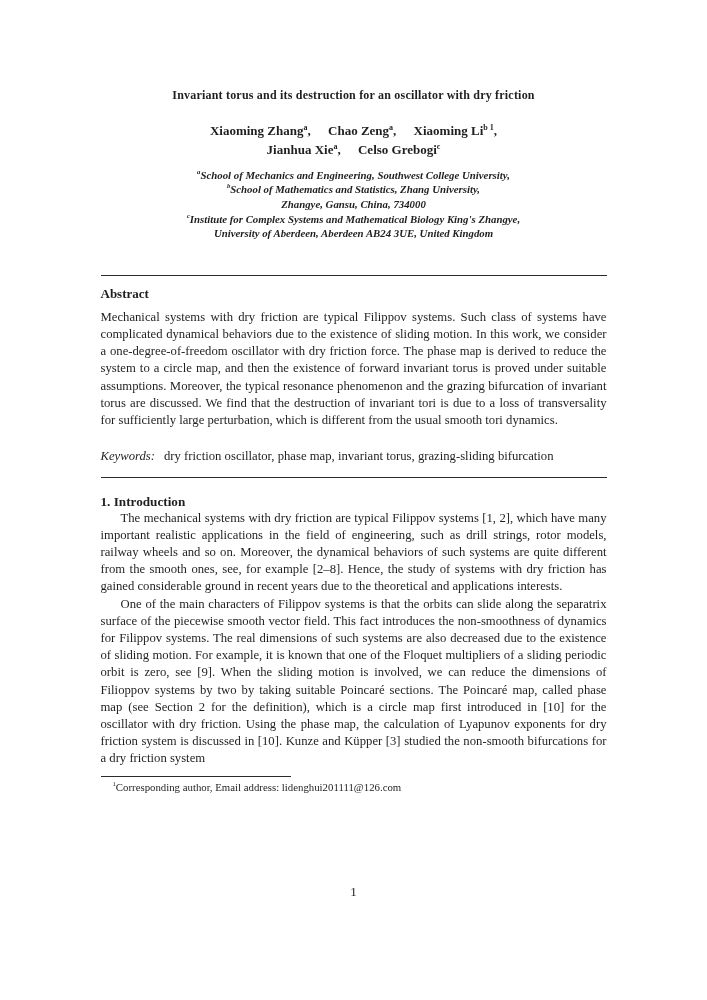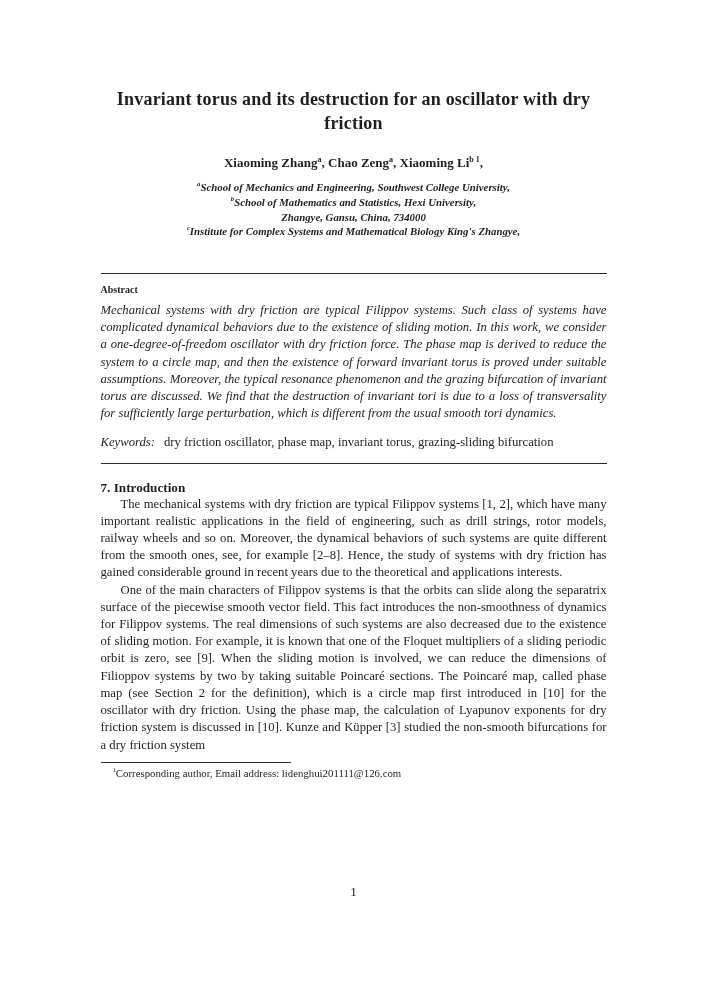--- a/index.html
+++ b/index.html
@@ -13,35 +13,35 @@
     font-family: "Liberation Serif", "DejaVu Serif", serif;
     color: #1f1f1f;
     overflow: hidden;
   }
   .content {
     width: 506px;
     margin: 0 auto;
     padding-top: 88px;
   }
   .paper-title {
-    font-size: 18px;
+    font-size: 12px;
     font-weight: bold;
     text-align: center;
     line-height: 1.32;
     letter-spacing: 0.2px;
   }
   .authors {
     margin-top: 18px;
     text-align: center;
     font-weight: bold;
     font-size: 13px;
     line-height: 1.45;
   }
   .author { white-space: nowrap; }
-  .author + .author { }
+  .author + .author { margin-left: 14px; }
   sup.affil-mark, sup.fn-mark {
     font-size: 0.62em;
     vertical-align: super;
     line-height: 0;
   }
   .affiliations {
     margin-top: 8px;
     text-align: center;
     font-style: italic;
     font-weight: bold;
@@ -50,32 +50,31 @@
   }
   .rule {
     border: none;
     border-top: 1px solid #2a2a2a;
     height: 0;
   }
   .rule-top { margin-top: 34px; }
   .rule-mid { margin-top: 11px; }
   .abstract-heading {
     margin-top: 10px;
-    font-size: 10px;
+    font-size: 13px;
     font-weight: bold;
   }
   .abstract-text {
     margin-top: 7px;
     font-size: 12.7px;
     line-height: 17.2px;
     text-align: justify;
-    font-style: italic;
   }
   .keywords-line {
-    margin-top: 12px;
+    margin-top: 19px;
     font-size: 12.7px;
     line-height: 17.2px;
   }
   .keywords-label {
     font-style: italic;
     margin-right: 9px;
   }
   .section-heading {
     margin-top: 16px;
     font-size: 13.2px;
@@ -117,41 +116,46 @@
   <div class="content">
 
     <h1 class="paper-title">Invariant torus and its destruction for an oscillator with dry friction</h1>
 
     <div class="authors">
       <div class="authors-line">
         <span class="author"><span>Xiaoming Zhang</span><sup class="affil-mark">a</sup><span>,</span></span>
         <span class="author"><span>Chao Zeng</span><sup class="affil-mark">a</sup><span>,</span></span>
         <span class="author"><span>Xiaoming Li</span><sup class="affil-mark">b 1</sup><span>,</span></span>
       </div>
+      <div class="authors-line">
+        <span class="author"><span>Jianhua Xie</span><sup class="affil-mark">a</sup><span>,</span></span>
+        <span class="author"><span>Celso Grebogi</span><sup class="affil-mark">c</sup><span></span></span>
+      </div>
     </div>
 
     <div class="affiliations">
       <div class="affil-line"><sup class="affil-mark">a</sup><span>School of Mechanics and Engineering, Southwest College University,</span></div>
-      <div class="affil-line"><sup class="affil-mark">b</sup><span>School of Mathematics and Statistics, Hexi University,</span></div>
+      <div class="affil-line"><sup class="affil-mark">b</sup><span>School of Mathematics and Statistics, Zhang University,</span></div>
       <div class="affil-line"><sup class="affil-mark"></sup><span>Zhangye, Gansu, China, 734000</span></div>
       <div class="affil-line"><sup class="affil-mark">c</sup><span>Institute for Complex Systems and Mathematical Biology King's Zhangye,</span></div>
+      <div class="affil-line"><sup class="affil-mark"></sup><span>University of Aberdeen, Aberdeen AB24 3UE, United Kingdom</span></div>
     </div>
 
     <hr class="rule rule-top">
 
     <h2 class="abstract-heading">Abstract</h2>
     <p class="abstract-text">Mechanical systems with dry friction are typical Filippov systems. Such class of systems have complicated dynamical behaviors due to the existence of sliding motion. In this work, we consider a one-degree-of-freedom oscillator with dry friction force. The phase map is derived to reduce the system to a circle map, and then the existence of forward invariant torus is proved under suitable assumptions. Moreover, the typical resonance phenomenon and the grazing bifurcation of invariant torus are discussed. We find that the destruction of invariant tori is due to a loss of transversality for sufficiently large perturbation, which is different from the usual smooth tori dynamics.</p>
 
     <p class="keywords-line">
       <span class="keywords-label">Keywords:</span><span>dry friction oscillator, phase map, invariant torus, grazing-sliding bifurcation</span>
     </p>
 
     <hr class="rule rule-mid">
 
-    <h2 class="section-heading">7. Introduction</h2>
+    <h2 class="section-heading">1. Introduction</h2>
     <p class="para para-first">The mechanical systems with dry friction are typical Filippov systems [1, 2], which have many important realistic applications in the field of engineering, such as drill strings, rotor models, railway wheels and so on. Moreover, the dynamical behaviors of such systems are quite different from the smooth ones, see, for example [2–8]. Hence, the study of systems with dry friction has gained considerable ground in recent years due to the theoretical and applications interests.</p>
     <p class="para">One of the main characters of Filippov systems is that the orbits can slide along the separatrix surface of the piecewise smooth vector field. This fact introduces the non-smoothness of dynamics for Filippov systems. The real dimensions of such systems are also decreased due to the existence of sliding motion. For example, it is known that one of the Floquet multipliers of a sliding periodic orbit is zero, see [9]. When the sliding motion is involved, we can reduce the dimensions of Filioppov systems by two by taking suitable Poincaré sections. The Poincaré map, called phase map (see Section 2 for the definition), which is a circle map first introduced in [10] for the oscillator with dry friction. Using the phase map, the calculation of Lyapunov exponents for dry friction system is discussed in [10]. Kunze and Küpper [3] studied the non-smooth bifurcations for a dry friction system</p>
 
     <div class="footnote">
       <hr class="footnote-rule">
       <div class="footnote-text"><sup class="fn-mark">1</sup><span>Corresponding author, Email address: lidenghui201111@126.com</span></div>
     </div>
 
   </div>
 

